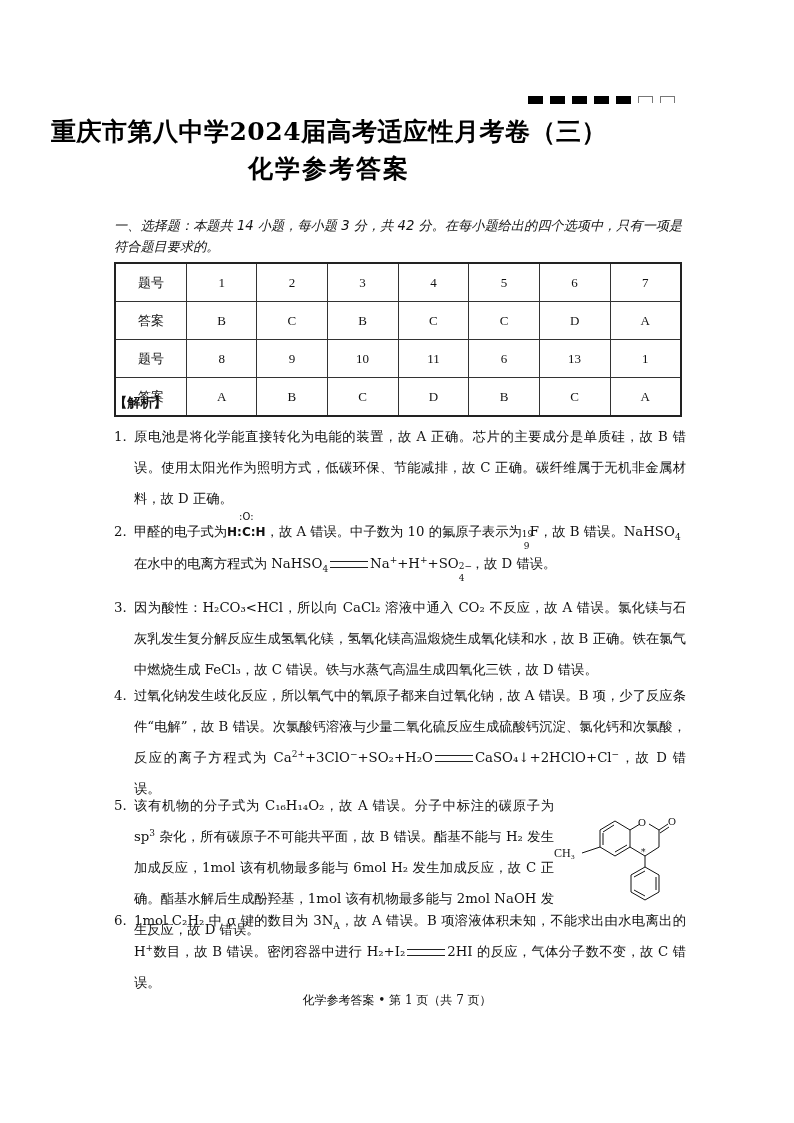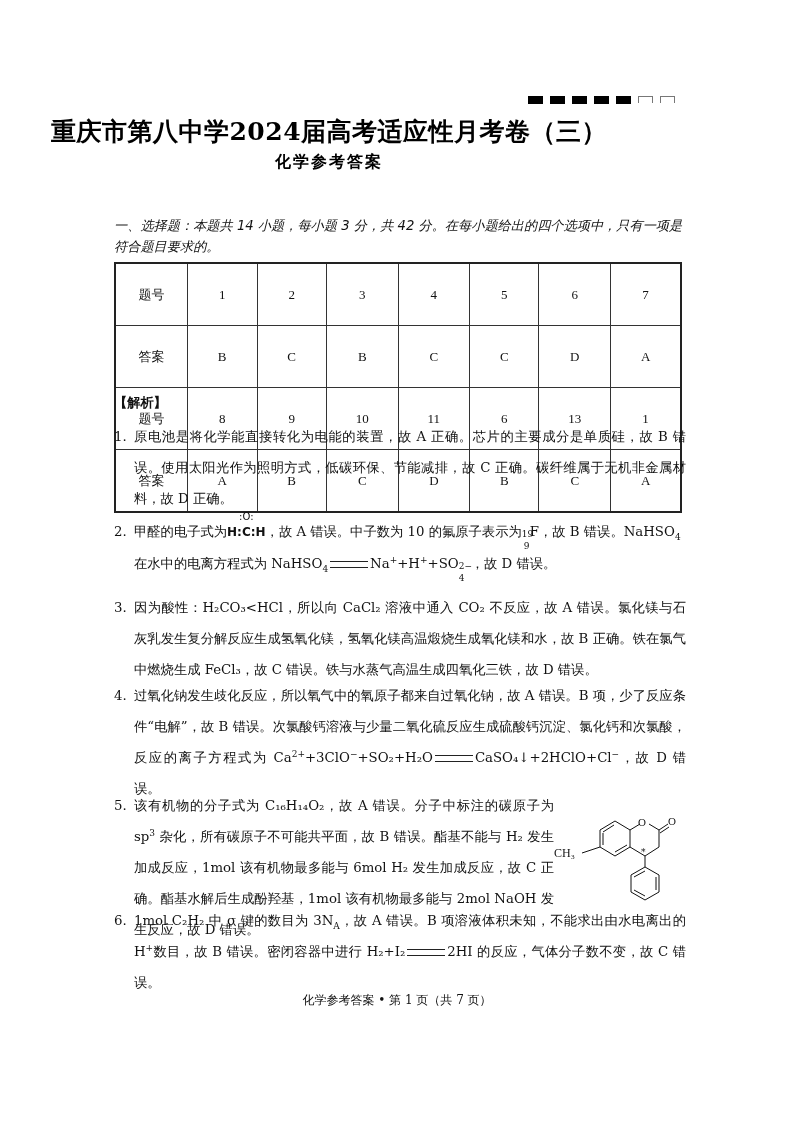--- a/index.html
+++ b/index.html
@@ -4,26 +4,26 @@
 <style>
   html,body{margin:0;padding:0;background:#fff;}
   body{width:794px;height:1123px;position:relative;overflow:hidden;color:#111;
        font-family:"DejaVu Serif","Liberation Serif",serif;}
   .marks{position:absolute;left:528px;top:96px;display:flex;gap:7px;}
   .mk{width:15px;height:8px;background:#000;}
   .mk.o{background:#fff;border:1px solid #777;width:13px;height:6px;border-bottom:none;}
   .title{position:absolute;left:0;width:658px;text-align:center;font-weight:bold;
          font-family:"DejaVu Serif","Liberation Serif",serif;color:#000;}
   .t1{top:115px;font-size:25px;letter-spacing:0.5px;}
-  .t2{top:152px;font-size:16px;letter-spacing:2px;}
+  .t2{top:152px;font-size:25px;letter-spacing:2px;}
   .sec{position:absolute;left:114px;top:215px;width:570px;font-size:13.2px;line-height:21px;
        font-family:"DejaVu Sans","Liberation Sans",sans-serif;font-style:italic;}
   table.ans{position:absolute;left:114px;top:262px;width:568px;border-collapse:collapse;
             font-size:13px;font-family:"Liberation Serif",serif;}
-  table.ans td{border:1px solid #333;height:29px;text-align:center;padding:16px;width:71px;}
+  table.ans td{border:1px solid #333;height:29px;text-align:center;padding:4px;width:71px;}
   table.ans{border:2px solid #222;}
   .jx{position:absolute;left:114px;top:394px;font-size:13.2px;font-weight:bold;
       font-family:"DejaVu Sans","Liberation Sans",sans-serif;}
   .item{position:absolute;left:114px;width:572px;font-size:13.3px;line-height:31px;}
   .item .num{position:absolute;left:0;top:0;}
   .item .body{padding-left:20px;text-align:justify;}
   .item sub,.item sup{font-size:9px;line-height:0;}
   .dbl{display:inline-block;width:38px;height:5px;border-top:1px solid #222;border-bottom:1px solid #222;
        vertical-align:middle;margin:0 2px;}
   .mol{position:absolute;left:552px;top:812px;}

